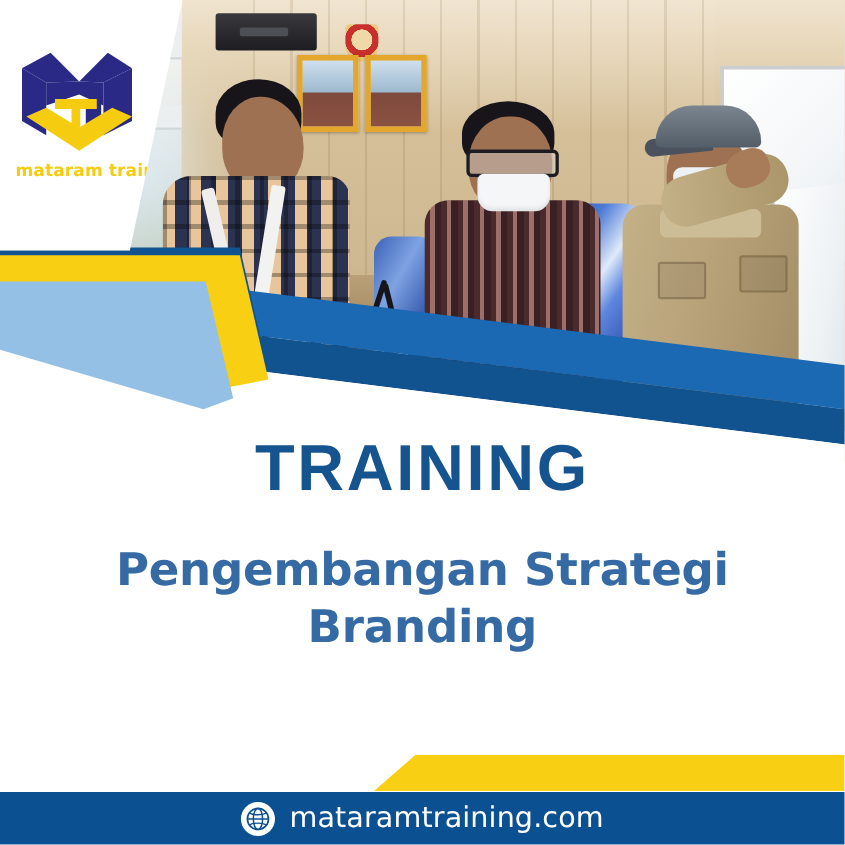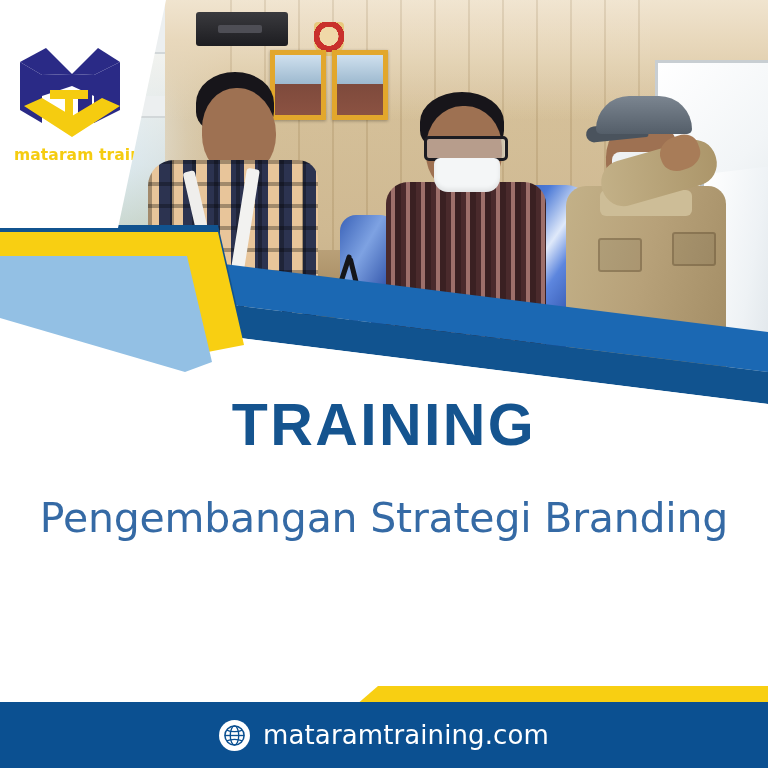--- a/index.html
+++ b/index.html
@@ -324,39 +324,39 @@
     letter-spacing: 2.4px;
     line-height: 1;
     font-family: "Liberation Sans", sans-serif;
   }
   .subtitle {
     position: absolute;
     left: 0; right: 0; top: 492px;
     text-align: center;
     color: #356aa5;
     font-size: 41px;
-    font-weight: normal;
+    font-weight: bold;
     line-height: 1.28;
     letter-spacing: -.2px;
     font-family: "DejaVu Sans", sans-serif;
   }
   .subtitle .l2 { display: block; }
 
   
   .yellow-accent {
     position: absolute;
     left: 0; top: 686px;
     width: 768px; height: 33px;
     background: #f8cf12;
     clip-path: polygon(378px 0, 768px 0, 768px 33px, 340px 33px);
   }
   .footer-bar {
     position: absolute;
     left: 0; bottom: 0;
-    width: 768px; height: 66px;
+    width: 768px; height: 48px;
     background: #0b5091;
     display: flex;
     align-items: center;
     justify-content: center;
     gap: 13px;
   }
   .globe-badge {
     width: 31px; height: 31px;
     border-radius: 50%;
     background: #ffffff;

